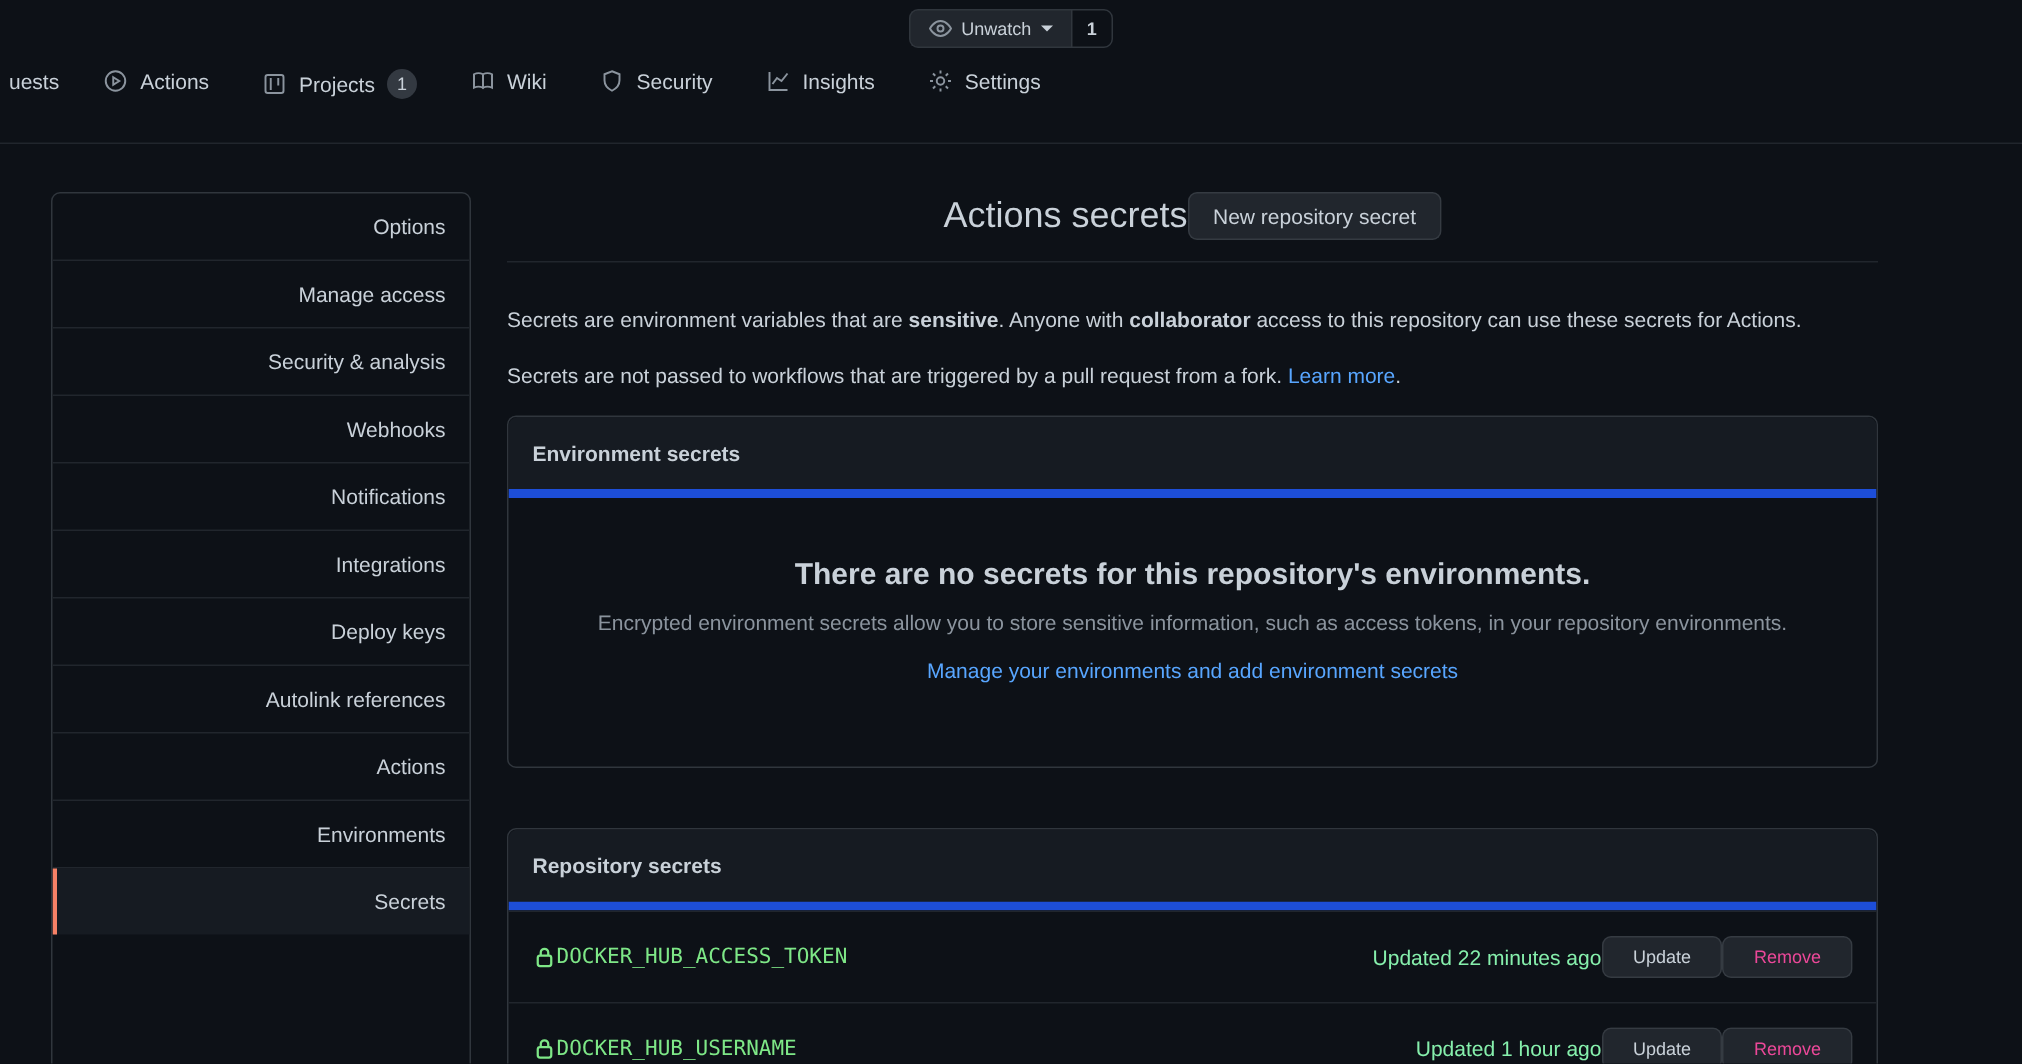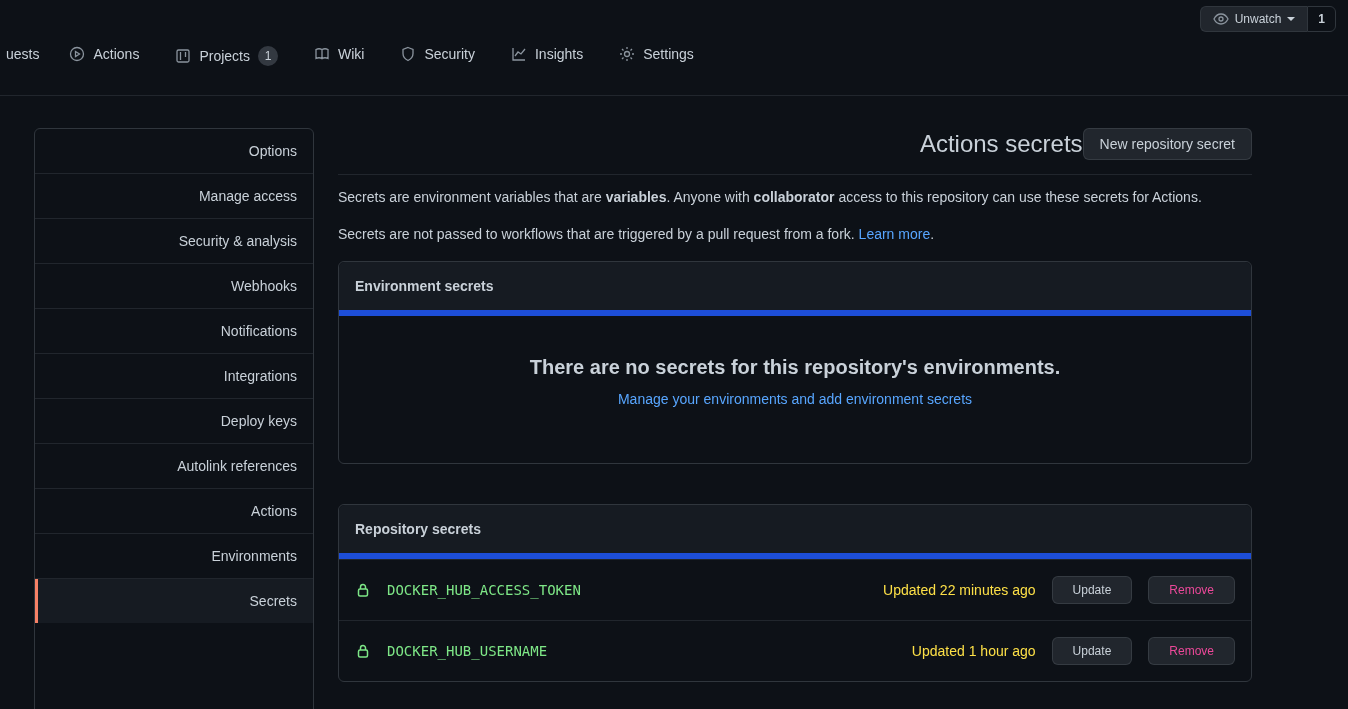--- a/index.html
+++ b/index.html
@@ -11,21 +11,21 @@
   background: #0d1117;
   color: #c9d1d9;
   font-family: -apple-system, BlinkMacSystemFont, "Segoe UI", Helvetica, Arial, sans-serif;
   font-size: 14px;
   width: 1348px;
   height: 709px;
   overflow: hidden;
 }
 .top-bar {
   display: flex;
-  justify-content: flex-end;
+  justify-content: center;
   padding: 6px 12px;
   height: 38px;
 }
 .watch-group {
   display: flex;
   align-items: stretch;
 }
 .watch-btn {
   display: flex;
   align-items: center;
@@ -127,25 +127,25 @@
   width: 3px;
   background: #f78166;
 }
 .main {
   flex: 1;
   min-width: 0;
   padding-right: 72px;
 }
 .page-header {
   display: flex;
-  justify-content: flex-end;
+  justify-content: center;
   align-items: center;
   padding-bottom: 14px;
   border-bottom: 1px solid #21262d;
-  margin-bottom: 12px;
+  margin-bottom: 28px;
 }
 .page-title {
   font-size: 24px;
   font-weight: 400;
   color: #c9d1d9;
 }
 .btn {
   background: #21262d;
   border: 1px solid rgba(240,246,252,0.1);
   border-radius: 6px;
@@ -199,36 +199,35 @@
 }
 .blankslate p {
   color: #8b949e;
   margin-bottom: 16px;
 }
 .secret-row {
   display: flex;
   align-items: center;
   padding: 16px;
   border-top: 1px solid #21262d;
-  gap: 16px;
 }
 .secret-row:first-of-type {
    border-top: none;
 }
 .box-header + .secret-row {
   border-top: 1px solid #21262d;
 }
 .secret-name {
   font-family: ui-monospace, SFMono-Regular, Consolas, monospace;
   color: #7ee787;
   font-size: 14px;
 }
 .secret-updated {
   margin-left: auto;
-  color: #fde047;
+  color: #86efac;
 }
 .lock-icon {
   color: #7ee787;
 }
 .caret-down {
   display: inline-block;
   width: 0;
   height: 0;
   border-left: 4px solid transparent;
   border-right: 4px solid transparent;
@@ -314,30 +313,31 @@
     <div class="sidebar-item active">Secrets</div>
   </nav>
 
   <main class="main">
     <div class="page-header">
       <h1 class="page-title">Actions secrets</h1>
       <button class="btn">New repository secret</button>
     </div>
 
     <p class="desc">
-      <span>Secrets are environment variables that are </span><strong>variables</strong><span>. Anyone with </span><strong>collaborator</strong><span> access to this repository can use these secrets for Actions.</span>
+      <span>Secrets are environment variables that are </span><strong>sensitive</strong><span>. Anyone with </span><strong>collaborator</strong><span> access to this repository can use these secrets for Actions.</span>
     </p>
     <p class="desc">
       <span>Secrets are not passed to workflows that are triggered by a pull request from a fork. </span><span class="link">Learn more</span><span>.</span>
     </p>
 
     <div class="box">
       <div class="box-header">Environment secrets</div>
       <div class="blankslate">
         <h3>There are no secrets for this repository's environments.</h3>
+        <p>Encrypted environment secrets allow you to store sensitive information, such as access tokens, in your repository environments.</p>
         <span class="link">Manage your environments and add environment secrets</span>
       </div>
     </div>
 
     <div class="box">
       <div class="box-header">Repository secrets</div>
       <div class="secret-row">
         <svg class="lock-icon" width="16" height="16" viewBox="0 0 16 16" fill="none" stroke="currentColor">
             <rect x="3.5" y="7" width="9" height="7" rx="1.5" stroke-width="1.5"></rect>
             <path d="M5.5 7V5a2.5 2.5 0 015 0v2" stroke-width="1.5"></path>

